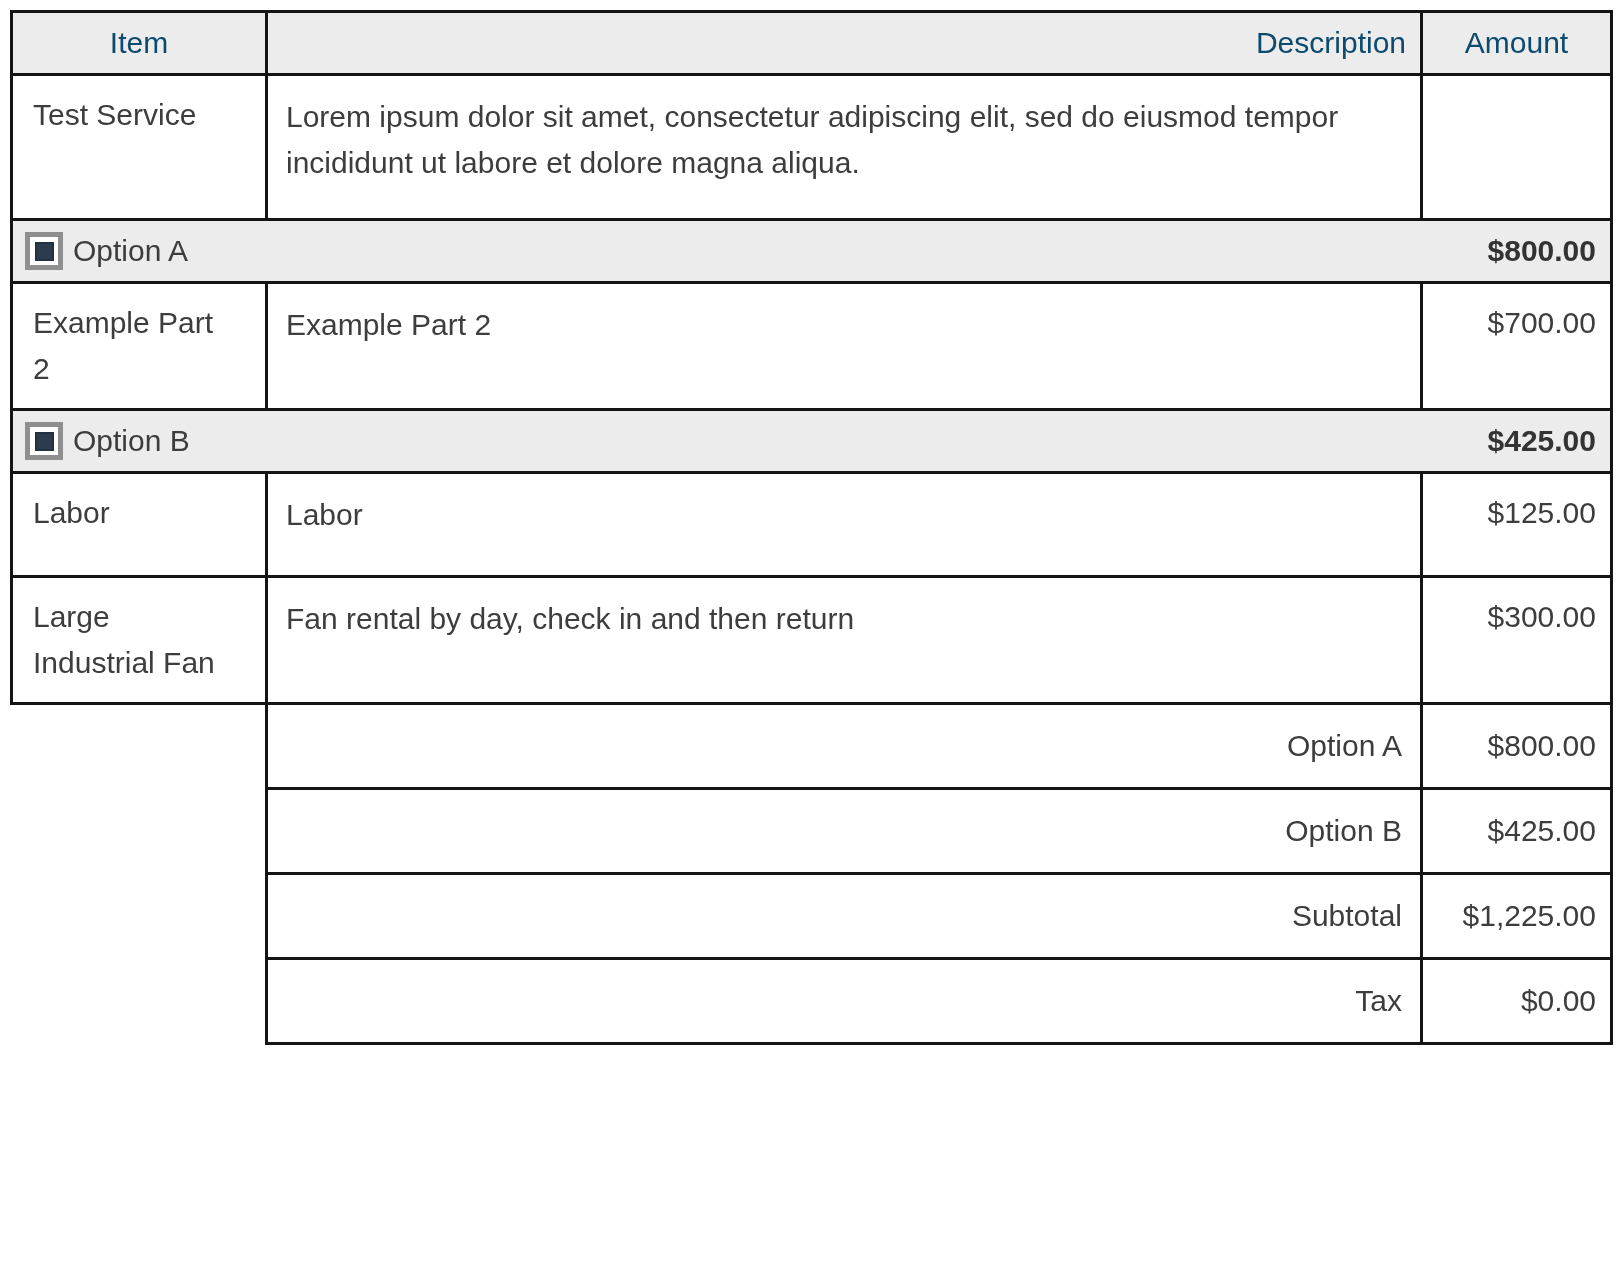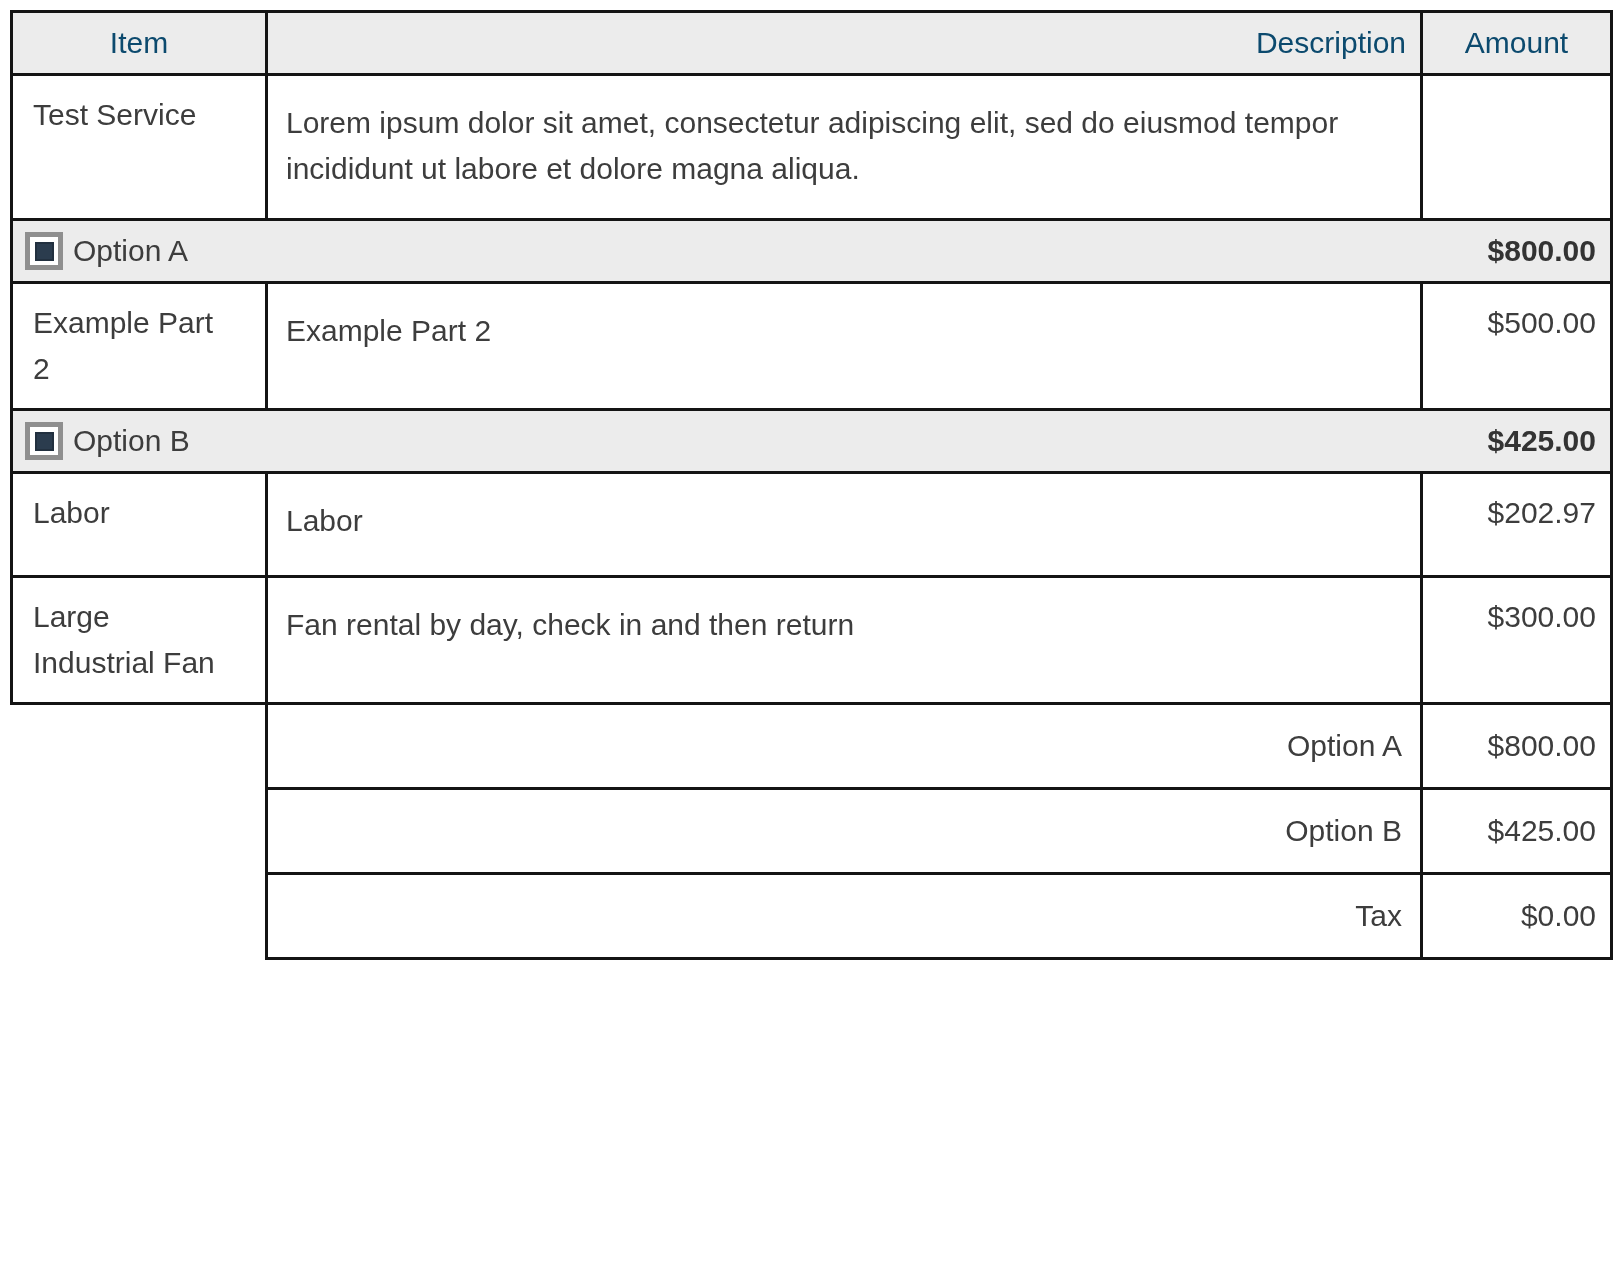--- a/index.html
+++ b/index.html
@@ -29,21 +29,21 @@
     font-weight: normal;
     color: #0c4a6e;
     padding: 6px 14px;
   }
   th.col-item { text-align: center; }
   th.col-desc { text-align: right; }
   th.col-amount { text-align: center; }
 
   
   td.item-cell   { vertical-align: top; padding: 16px 30px 16px 20px; }
-  td.desc-cell   { vertical-align: top; padding: 24px 18px; }
+  td.desc-cell   { vertical-align: top; padding: 18px 18px; }
   td.amount-cell { vertical-align: top; text-align: right; padding: 16px 14px; }
 
   
   tr.group-row { height: 63px; }
   tr.group-row td {
     background: #ececec;
     padding: 0 14px 0 12px;
     vertical-align: middle;
   }
   .group-flex { display: flex; align-items: center; justify-content: space-between; }
@@ -120,62 +120,67 @@
             <span>Option A</span>
           </span>
           <span class="group-amount">$800.00</span>
         </div>
       </td>
     </tr>
 
     <tr class="r-ex2">
       <td class="item-cell">Example Part 2</td>
       <td class="desc-cell">Example Part 2</td>
-      <td class="amount-cell">$500.00</td>
+      <td class="amount-cell">$700.00</td>
     </tr>
 
 
     <tr class="group-row">
       <td colspan="3">
         <div class="group-flex">
           <span class="group-left">
             <span class="checkbox">
               <span class="checkbox-inner"></span>
             </span>
             <span>Option B</span>
           </span>
           <span class="group-amount">$425.00</span>
         </div>
       </td>
     </tr>
 
     <tr class="r-labor">
       <td class="item-cell">Labor</td>
       <td class="desc-cell">Labor</td>
-      <td class="amount-cell">$202.97</td>
+      <td class="amount-cell">$125.00</td>
     </tr>
 
     <tr class="r-fan">
       <td class="item-cell">Large Industrial Fan</td>
       <td class="desc-cell">Fan rental by day, check in and then return</td>
       <td class="amount-cell">$300.00</td>
     </tr>
 
     <tr class="summary-row">
       <td class="ghost"></td>
       <td class="sum-label">Option A</td>
       <td class="sum-amount">$800.00</td>
     </tr>
 
     <tr class="summary-row">
       <td class="ghost"></td>
       <td class="sum-label">Option B</td>
       <td class="sum-amount">$425.00</td>
     </tr>
 
+    <tr class="summary-row">
+      <td class="ghost"></td>
+      <td class="sum-label">Subtotal</td>
+      <td class="sum-amount">$1,225.00</td>
+    </tr>
 
     <tr class="summary-row">
       <td class="ghost"></td>
       <td class="sum-label">Tax</td>
       <td class="sum-amount">$0.00</td>
     </tr>
 
 
   </tbody>
     </table>

